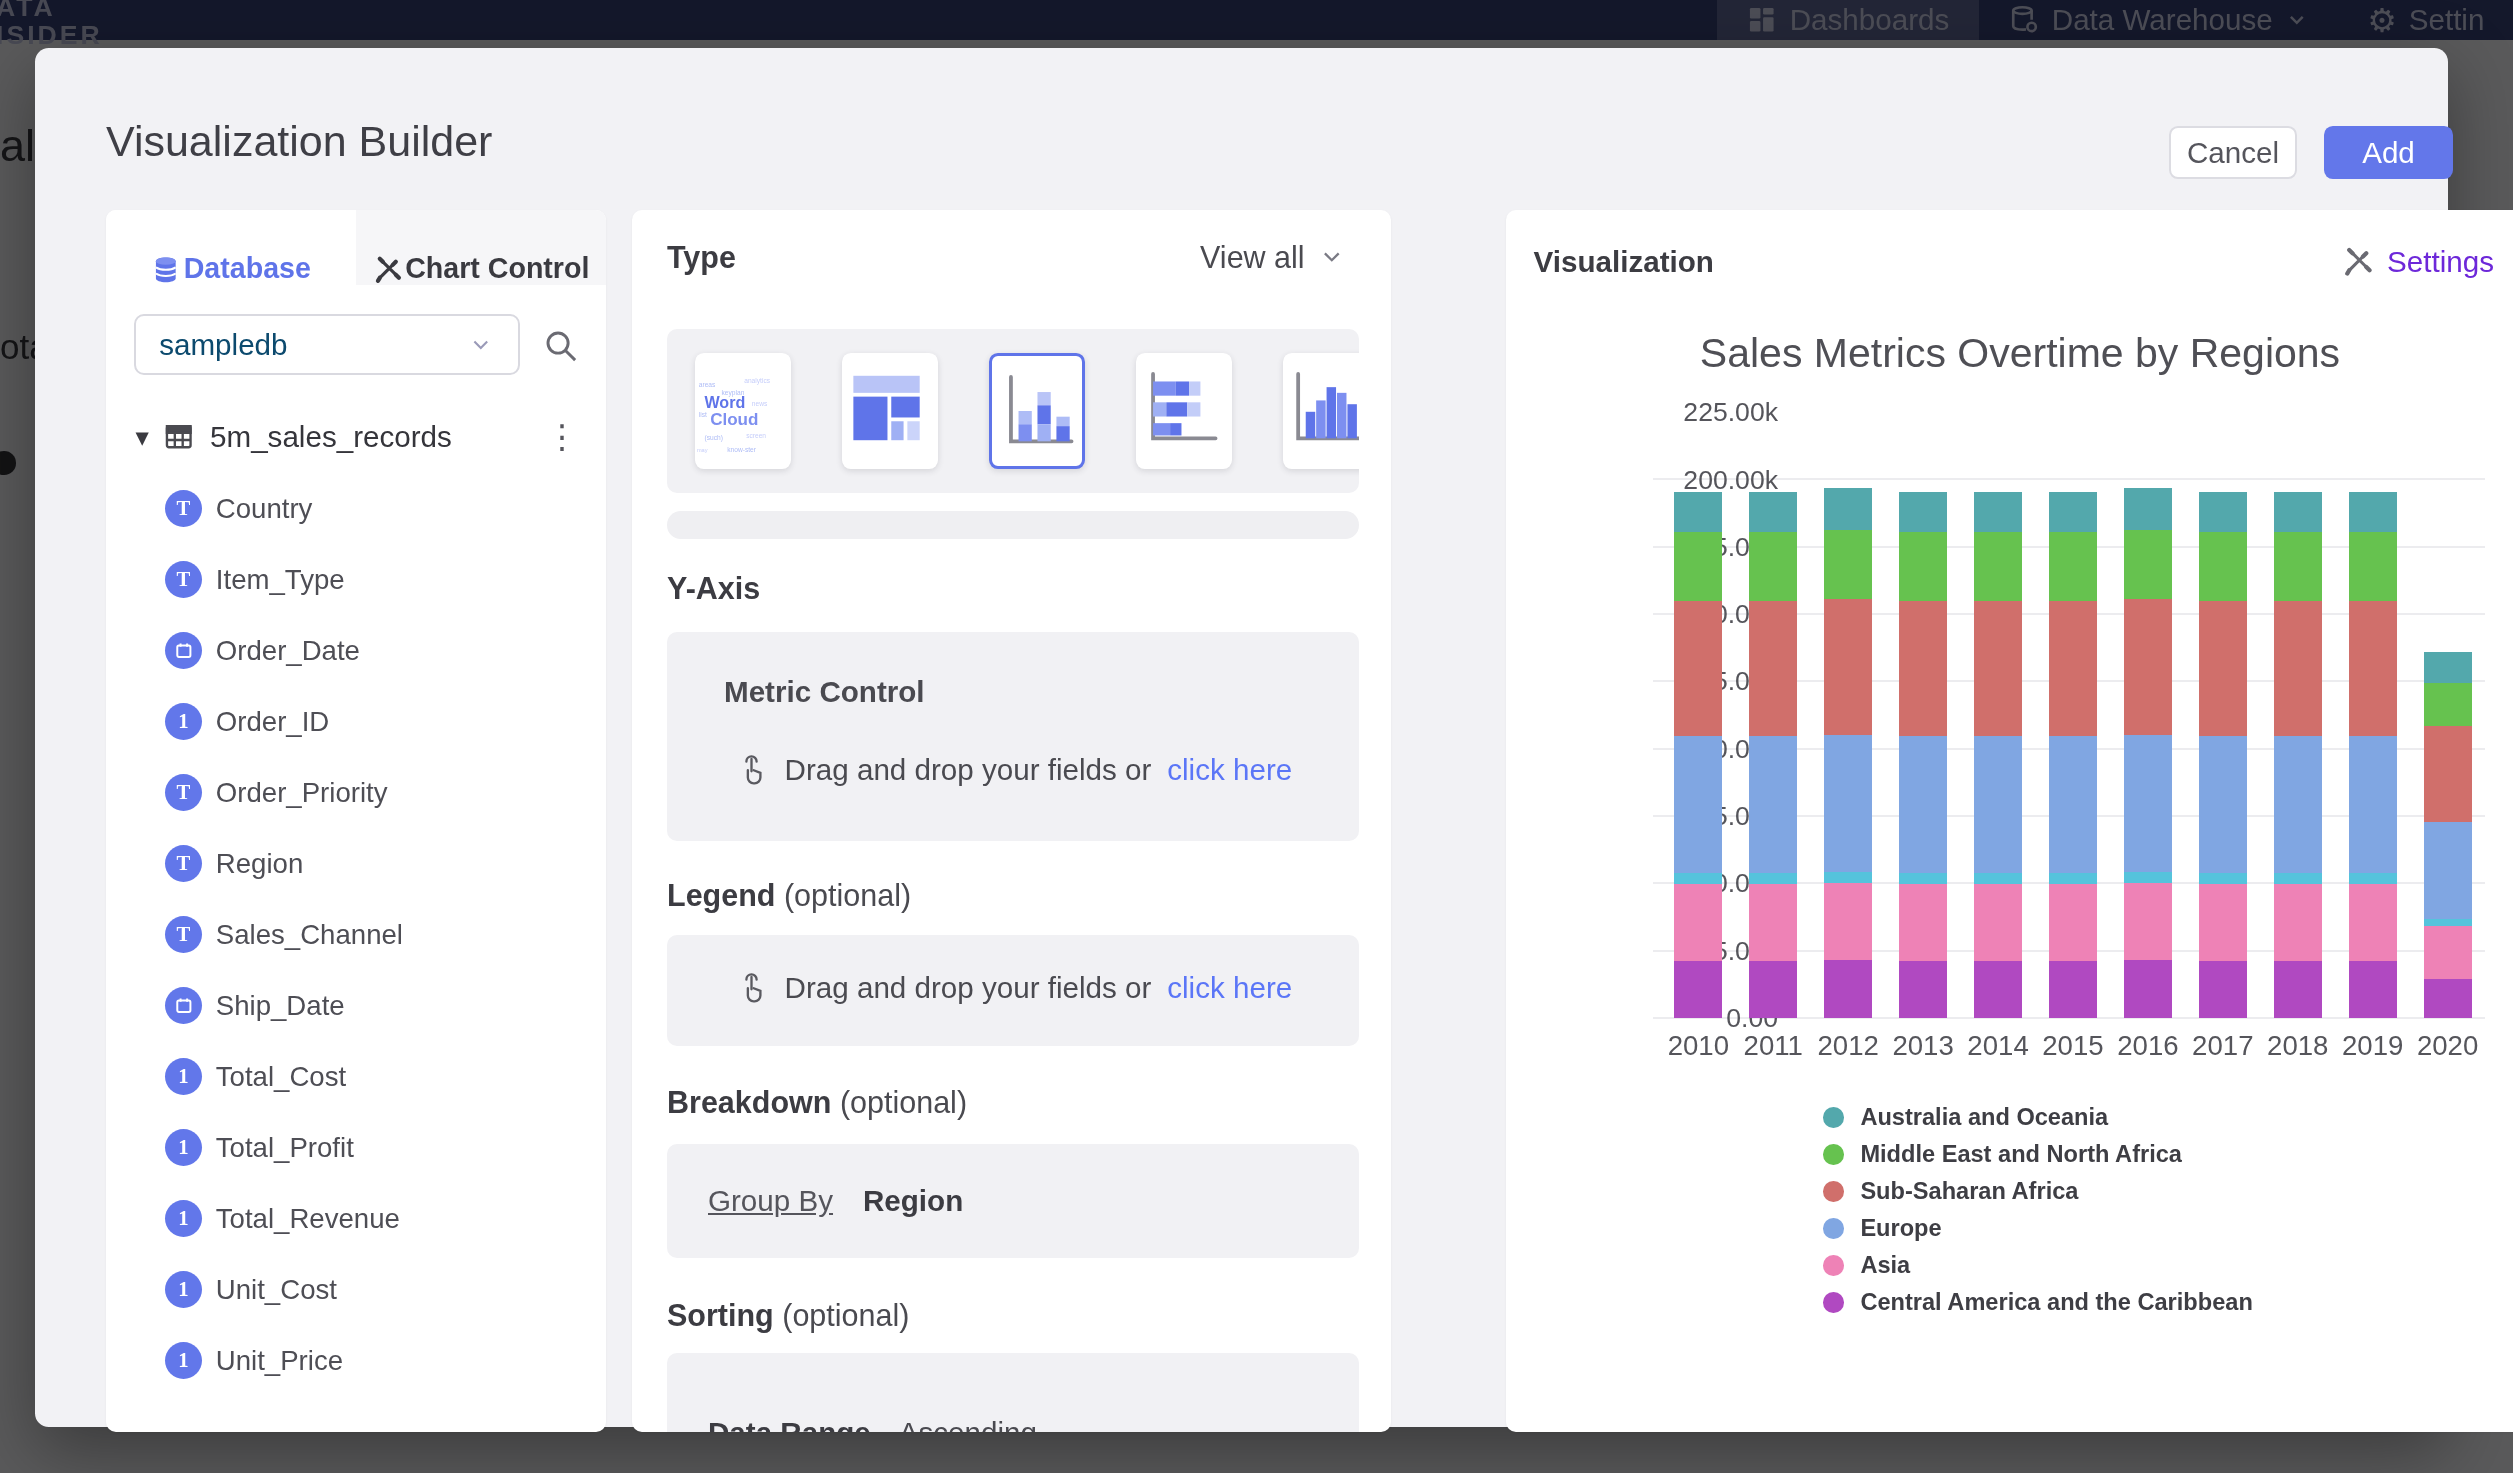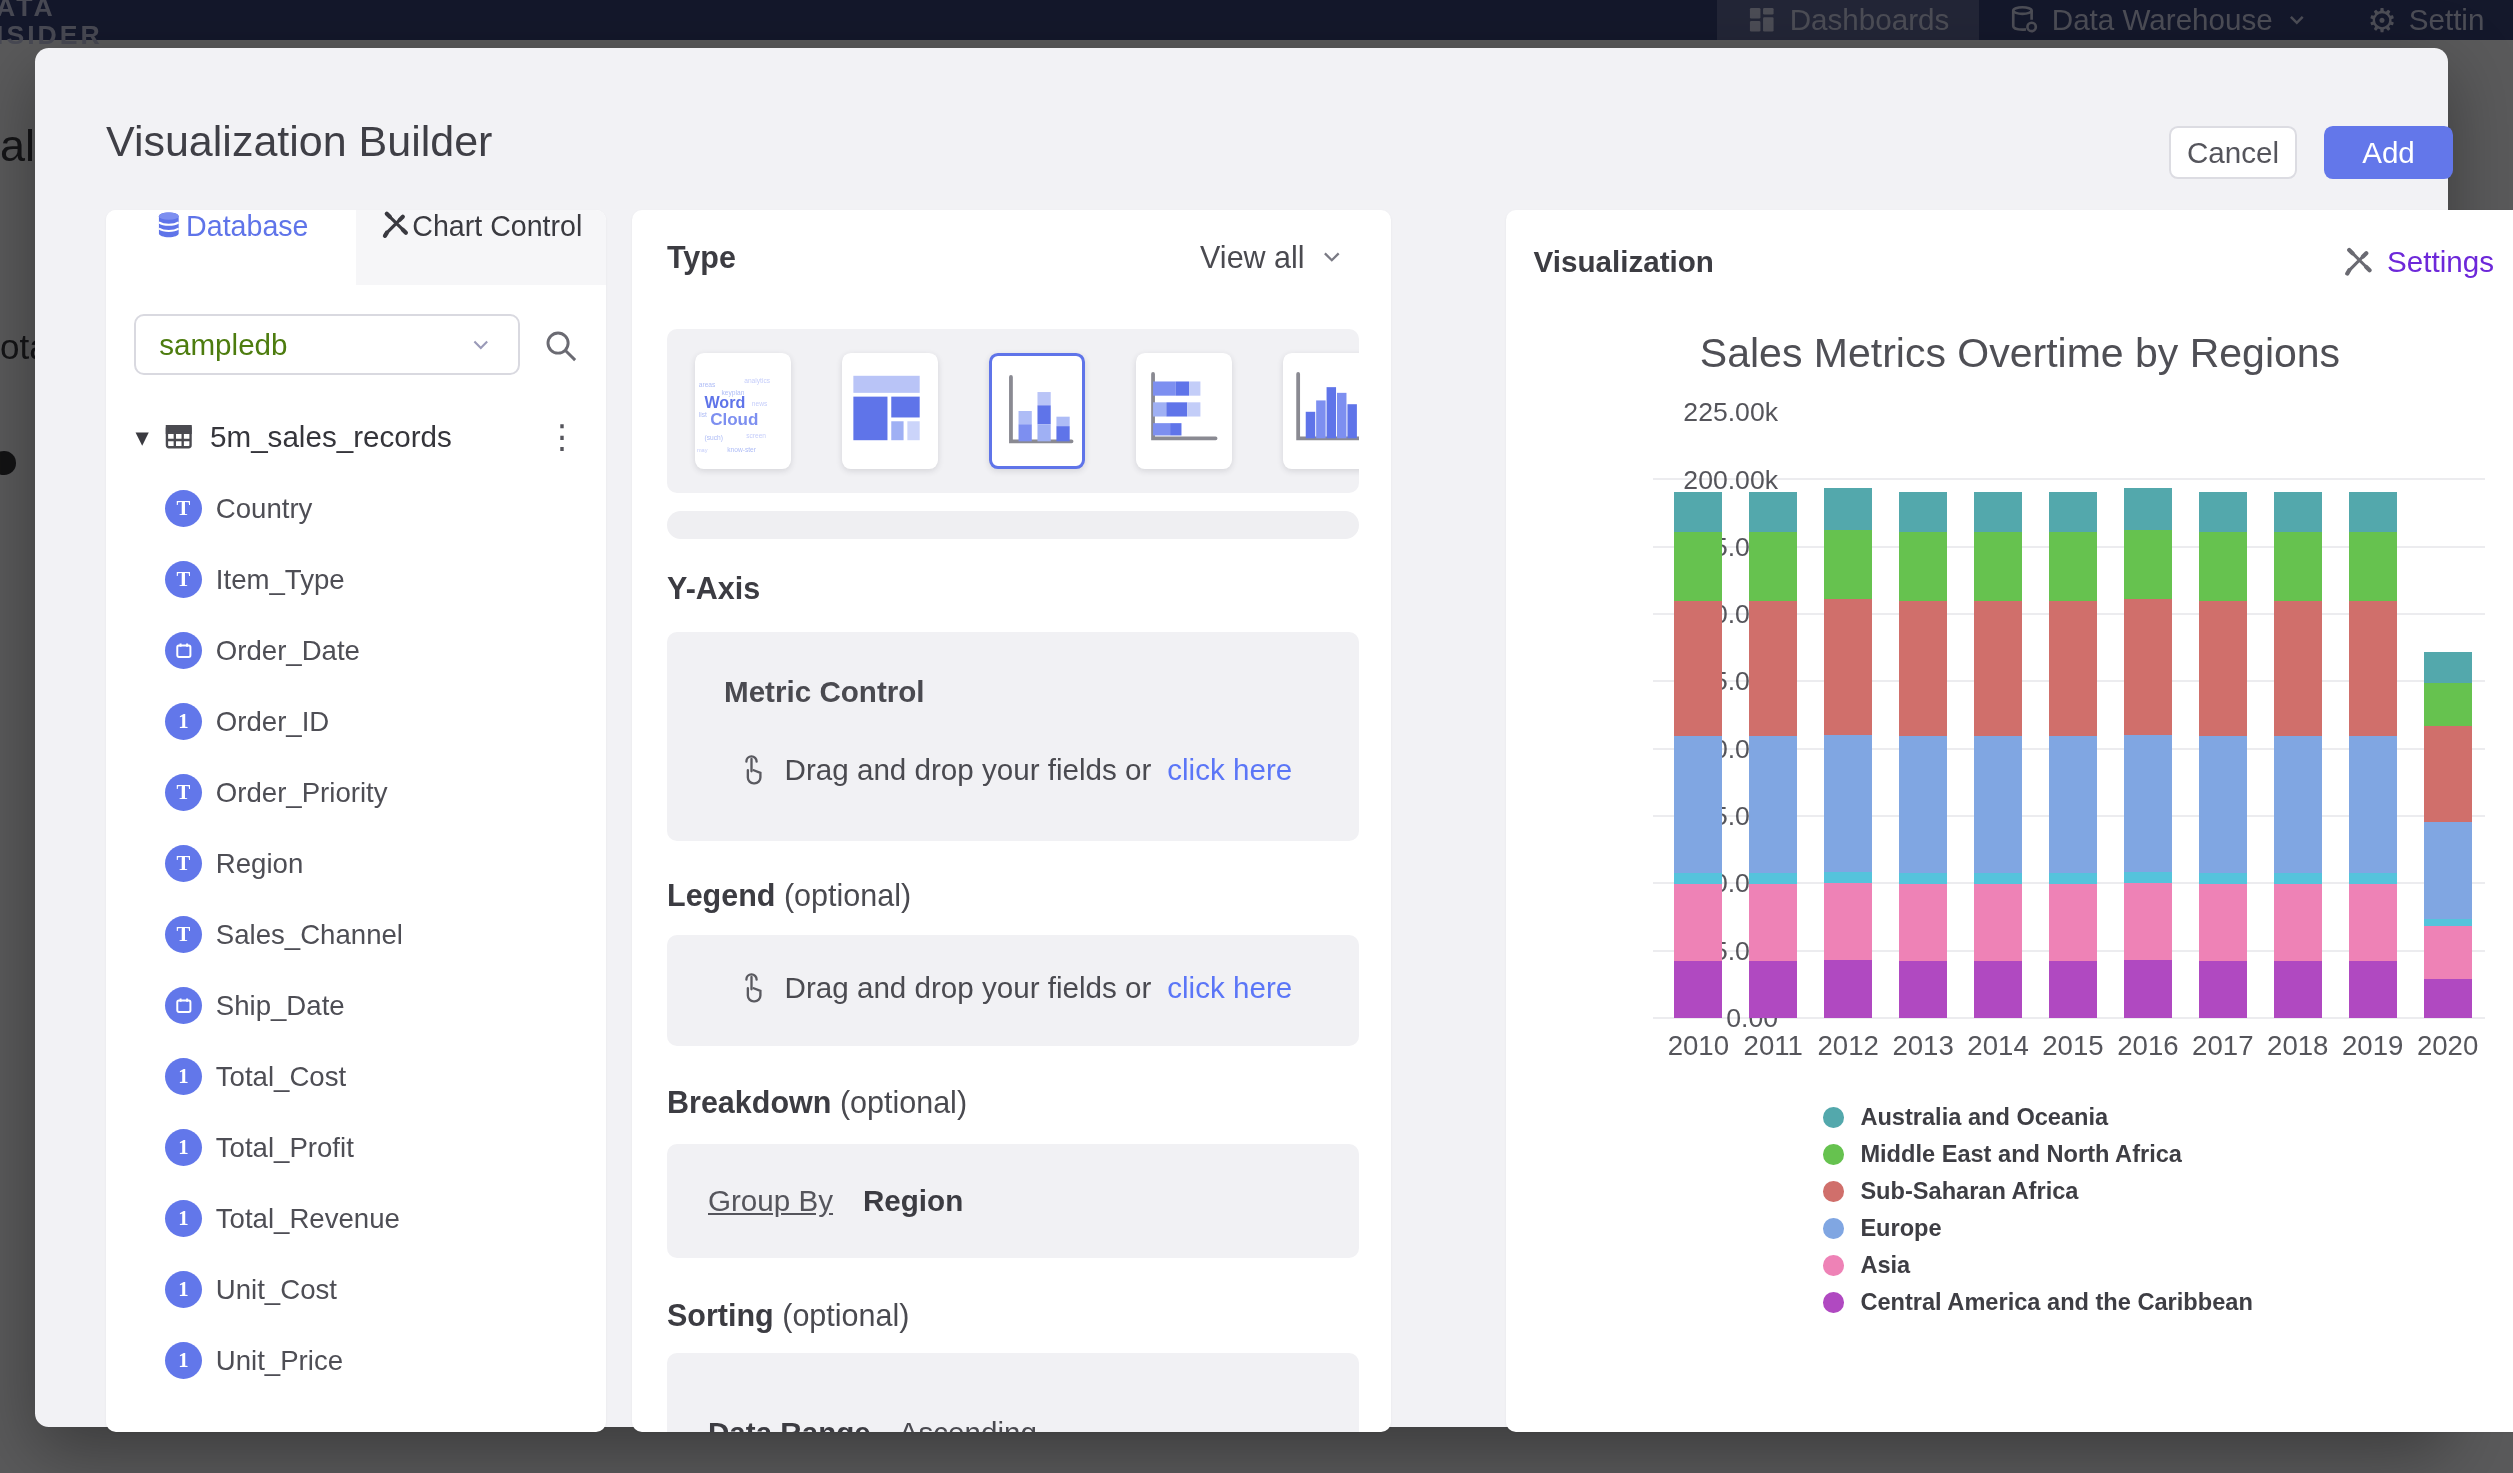--- a/index.html
+++ b/index.html
@@ -29,27 +29,27 @@
   .modal-title{position:absolute;left:71px;top:69px;font-size:43px;font-weight:500;color:#3F3F46;}
   .btn{position:absolute;top:78px;height:53px;border-radius:8.9px;font-size:29.6px;
     display:flex;align-items:center;justify-content:center;cursor:pointer;box-sizing:border-box;}
   .btn-cancel{left:2134px;width:128px;background:#fff;border:2px solid #DCDCE2;color:#55555C;}
   .btn-add{left:2289px;width:129px;background:#6377EA;color:#fff;}
   .panel{position:absolute;top:162px;height:1222px;background:#fff;border-radius:9.9px;
     box-shadow:0 1px 3px rgba(0,0,0,.05);overflow:hidden;}
   
   .p-left{left:71px;width:500px;}
   .tabbar{position:absolute;left:0;top:0;width:100%;height:75px;display:flex;}
-  .tab{flex:1;display:flex;align-items:flex-start;justify-content:center;gap:3px;
-    font-size:28.6px;font-weight:400;cursor:pointer;}
+  .tab{flex:1;display:flex;align-items:flex-end;justify-content:center;gap:3px;
+    font-size:28.6px;font-weight:700;cursor:pointer;}
   .tab.active{background:#fff;color:#5F74E9;}
   .tab.inactive{background:#F6F6F8;color:#3A3A40;border-top-right-radius:9.9px;}
   .select{position:absolute;left:27.6px;top:104px;width:386px;height:61px;background:#fff;
     border:2px solid #D9D9E0;border-radius:9.9px;box-sizing:border-box;display:flex;
-    align-items:center;padding:0 23.6px;font-size:29.6px;color:#4d7c0f;cursor:pointer;}
+    align-items:center;padding:0 23.6px;font-size:29.6px;color:#0c4a6e;cursor:pointer;}
   .select .chev{margin-left:auto;}
   .search-ic{position:absolute;left:435px;top:116px;cursor:pointer;}
   .tree-head{position:absolute;left:0px;top:203px;width:100%;height:47px;display:flex;
     align-items:center;cursor:pointer;}
   .caret{margin-left:29.6px;font-size:26.6px;color:#3A3A40;font-family:"DejaVu Sans",sans-serif;}
   .tree-name{margin-left:15.8px;font-size:29.6px;font-weight:500;color:#35353B;}
   .kebab{margin-left:auto;margin-right:27.6px;font-size:33px;color:#55555C;
     font-family:"DejaVu Sans",sans-serif;cursor:pointer;}
   .fields{position:absolute;left:0;top:263px;width:100%;}
   .field{height:71px;display:flex;align-items:center;padding-left:59px;cursor:grab;}

